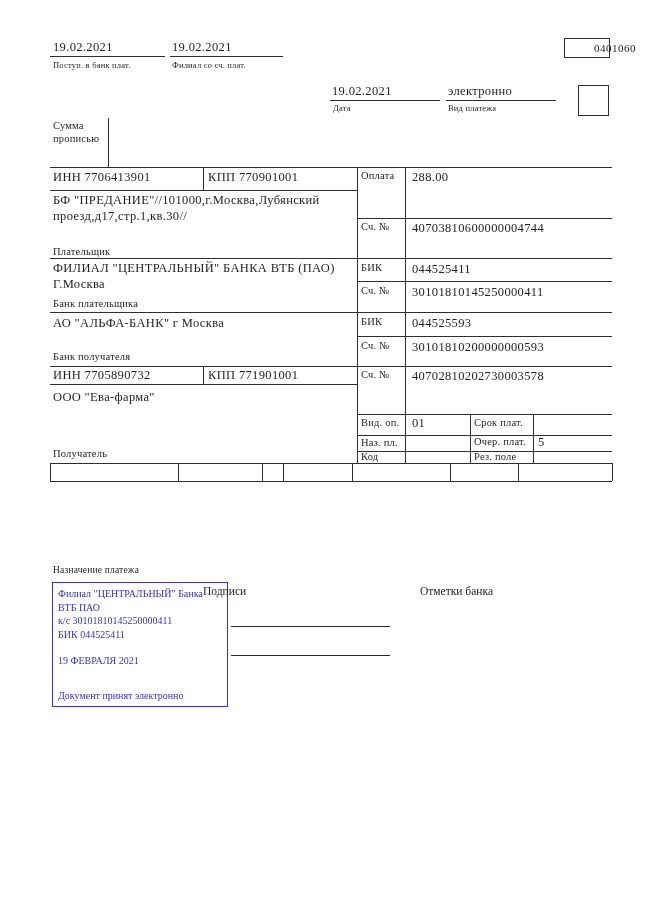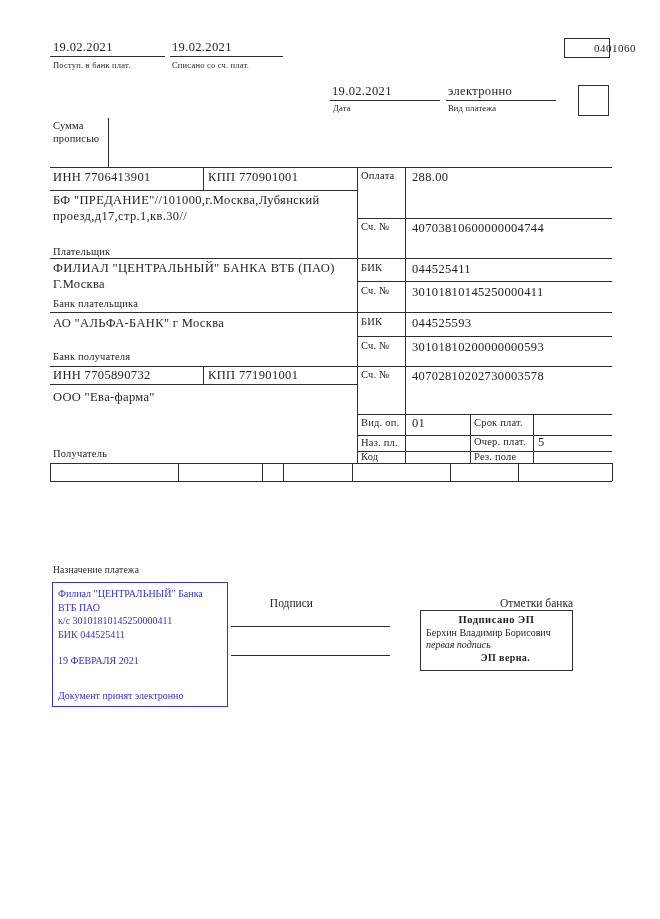--- a/index.html
+++ b/index.html
@@ -23,34 +23,34 @@
          line-height:13.5px;padding:4px 2px 0 5px;box-sizing:border-box;}
   .stamp .foot{position:absolute;left:5px;bottom:4px;}
   .marksbox{position:absolute;left:420px;top:610px;width:153px;height:61px;
             border:1.5px solid #333;box-sizing:border-box;font-size:10px;
             line-height:12.5px;padding-top:3px;}
   .marksbox .b{font-weight:bold;font-size:10.5px;text-align:center;letter-spacing:.5px;}
   .marksbox .n{padding-left:5px;}
   .marksbox .i{font-style:italic;padding-left:5px;}
   .marksbox .v{font-weight:bold;text-align:center;padding-left:18px;letter-spacing:.4px;}
   .sig{position:absolute;left:231px;width:159px;height:0;border-top:1.5px solid #2a2a2a;}
-  .ctr{text-align:right;margin-top:12px;}
+  .ctr{text-align:left;}
 </style>
 </head>
 <body>
 
 <div class="page">
 
   <div class="t main" style="left:53px;top:40px">19.02.2021</div>
   <div class="ul" style="left:50px;top:56px;width:115px"></div>
   <div class="t sm" style="left:53px;top:61px">Поступ. в банк плат.</div>
 
   <div class="t main" style="left:172px;top:40px">19.02.2021</div>
   <div class="ul" style="left:170px;top:56px;width:113px"></div>
-  <div class="t sm" style="left:172px;top:61px">Списано со сч. плат.</div>
+  <div class="t sm" style="left:172px;top:61px">Филиал со сч. плат.</div>
 
   <div class="box formcode t">0401060</div>
 
   <div class="t main" style="left:332px;top:84px">19.02.2021</div>
   <div class="ul" style="left:330px;top:100px;width:110px"></div>
   <div class="t sm" style="left:333px;top:104px">Дата</div>
   <div class="t main" style="left:448px;top:84px">электронно</div>
   <div class="ul" style="left:446px;top:100px;width:110px"></div>
   <div class="t sm" style="left:448px;top:104px">Вид платежа</div>
   <div class="box" style="left:578px;top:85px;width:29px;height:31px"></div>
@@ -138,20 +138,14 @@
     <div style="height:13px"></div>
     <div>19 ФЕВРАЛЯ 2021</div>
     <div class="foot">Документ принят электронно</div>
   </div>
 
   <div class="t ctr" style="left:203px;top:585px;width:110px;font-size:11.5px">Подписи</div>
   <div class="t ctr" style="left:420px;top:585px;width:153px;font-size:11.5px">Отметки банка</div>
   <div class="sig" style="top:626px"></div>
   <div class="sig" style="top:655px"></div>
 
-  <div class="marksbox">
-    <div class="b">Подписано ЭП</div>
-    <div class="n">Берхин Владимир Борисович</div>
-    <div class="i">первая подпись</div>
-    <div class="v">ЭП верна.</div>
-  </div>
 
 </div>
 
 </body></html>

